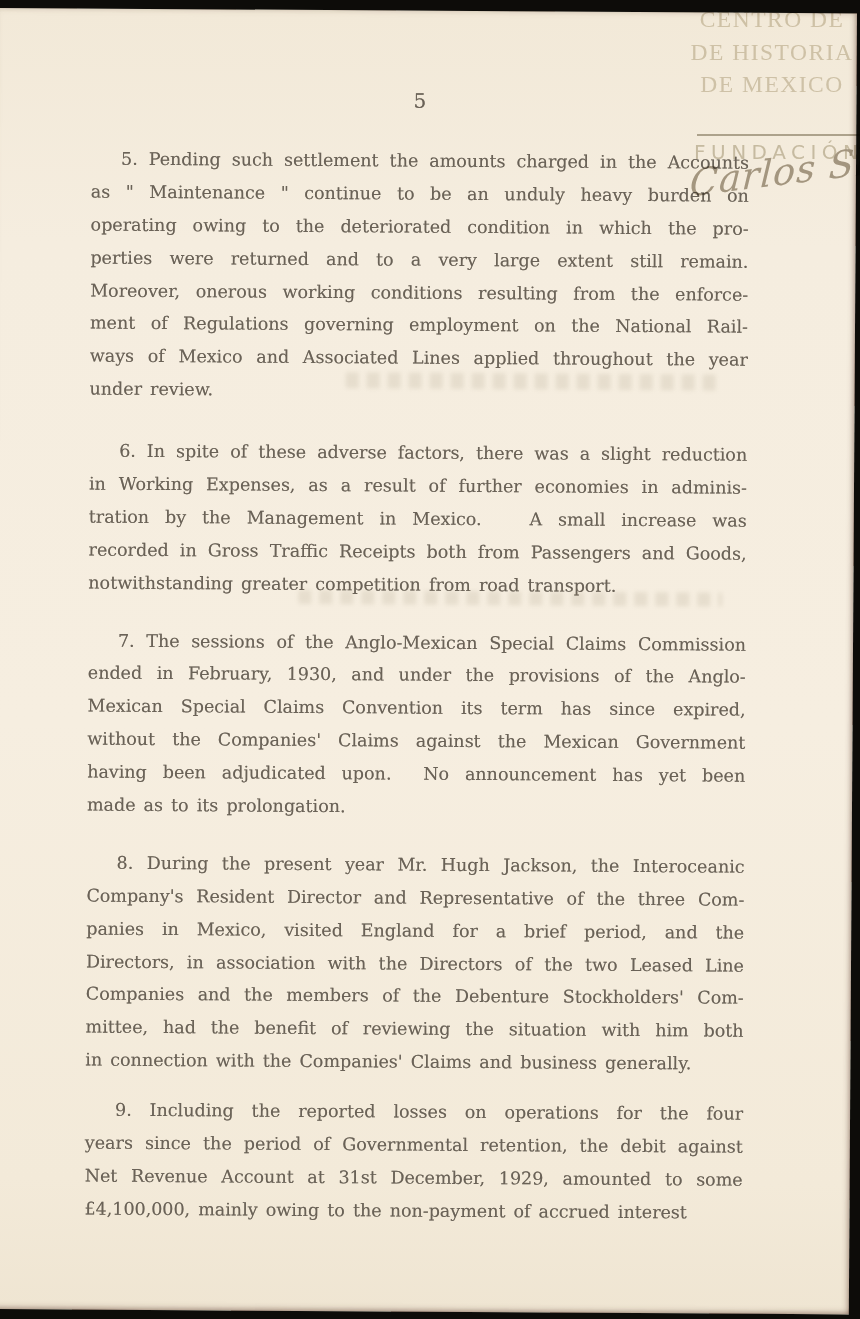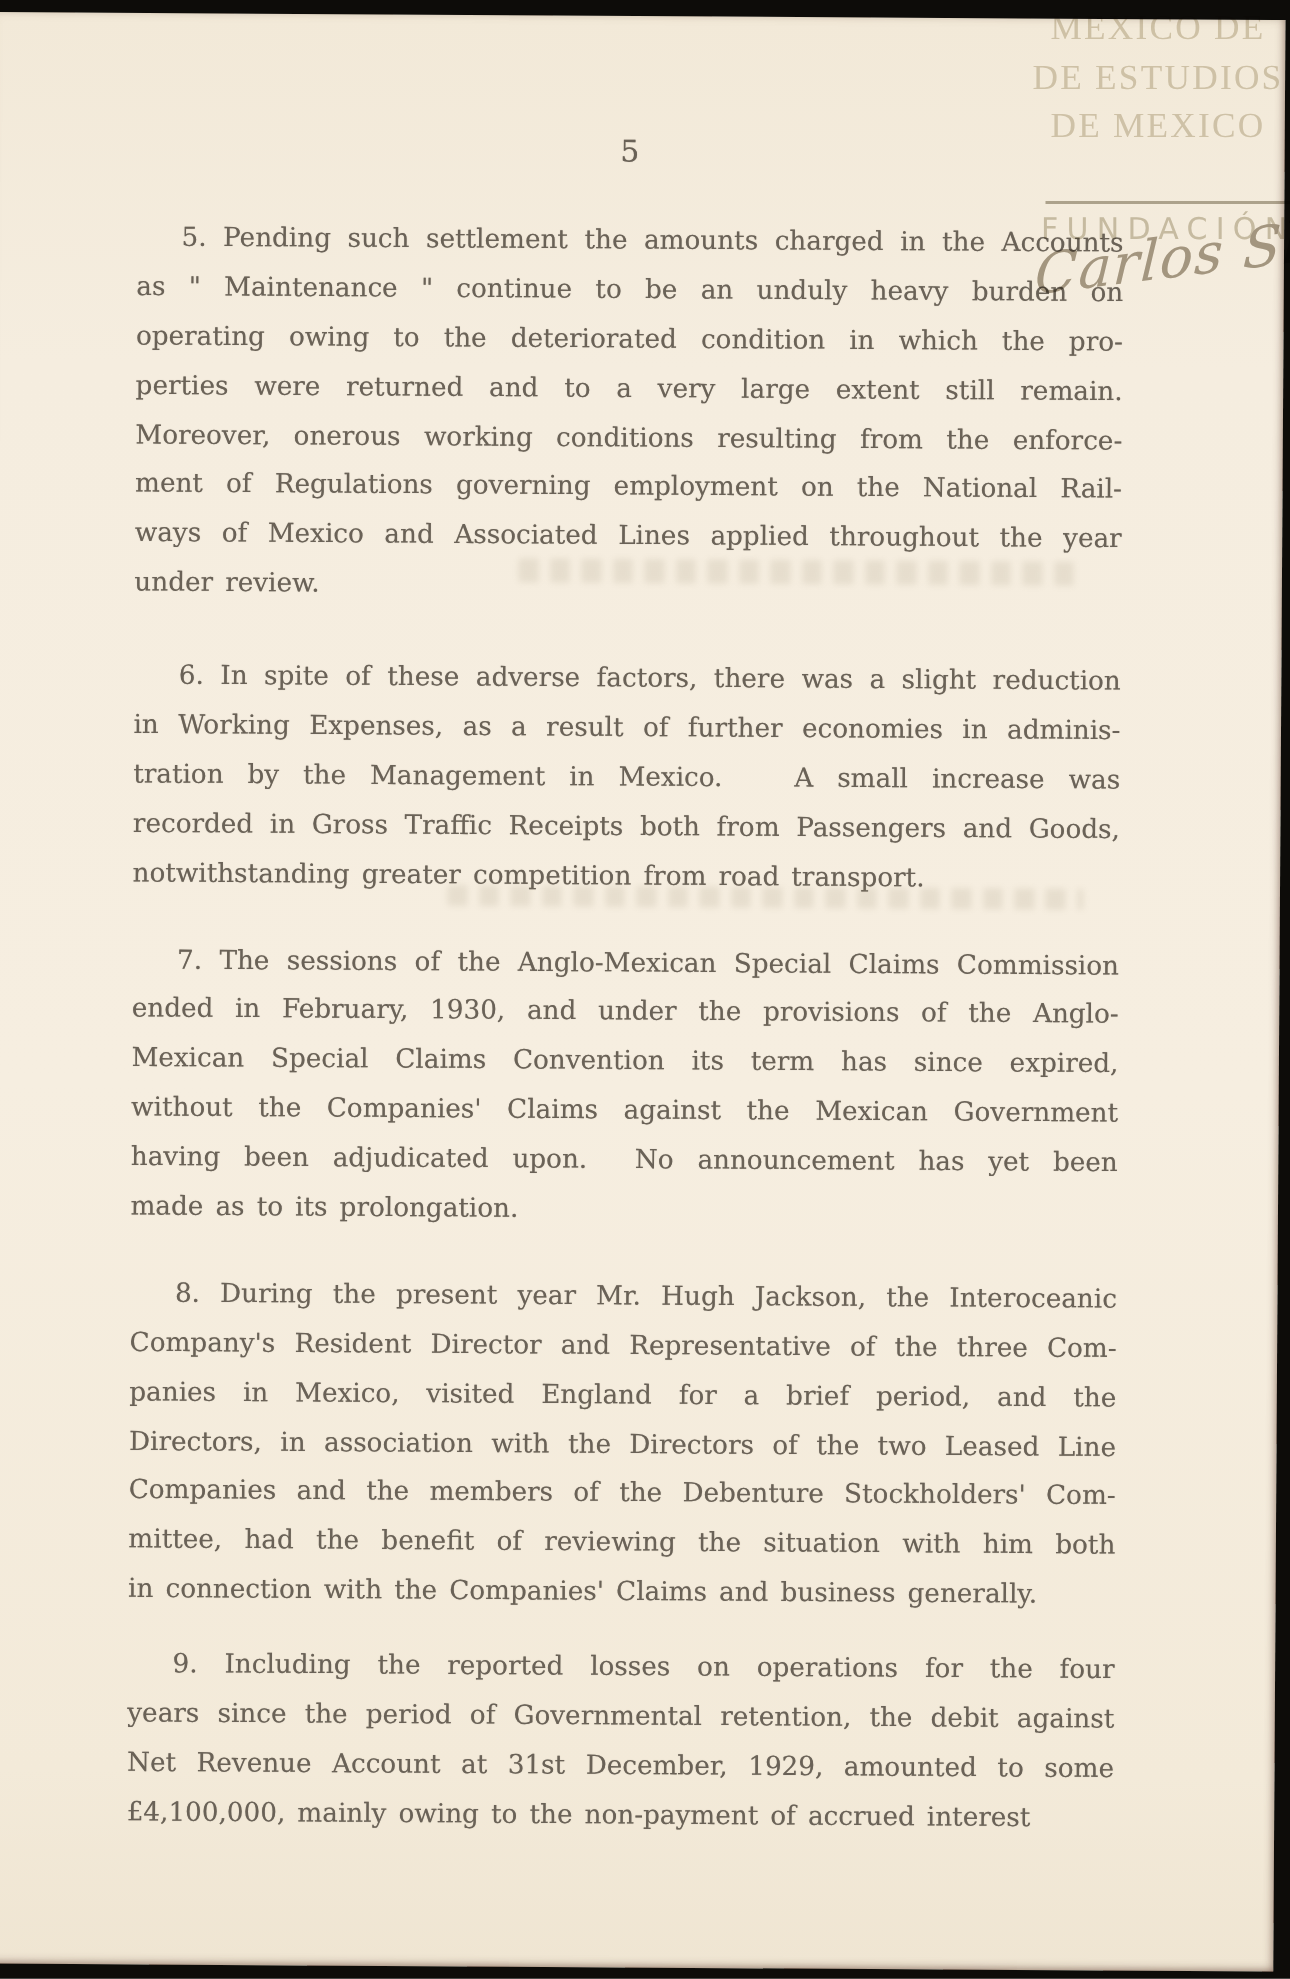--- a/index.html
+++ b/index.html
@@ -162,20 +162,20 @@
         <div class="tline">Net Revenue Account at 31st December, 1929, amounted to some</div>
         <div class="tline last">£4,100,000, mainly owing to the non-payment of accrued interest</div>
       </div>
     </div>
   <div class="smudge a"></div>
   <div class="smudge b"></div>
 </div>
 
 <div class="watermark">
   <div class="wm-institution">
-    <div>MEXICO DE</div>
-    <div>DE ESTUDIOS</div>
+    <div>CENTRO DE</div>
+    <div>DE HISTORIA</div>
     <div>DE MEXICO</div>
   </div>
   <div class="wm-rule"></div>
   <div class="wm-foundation">FUNDACIÓN</div>
   <div class="wm-signature">Carlos Slim</div>
 </div>
 
 </body></html>

